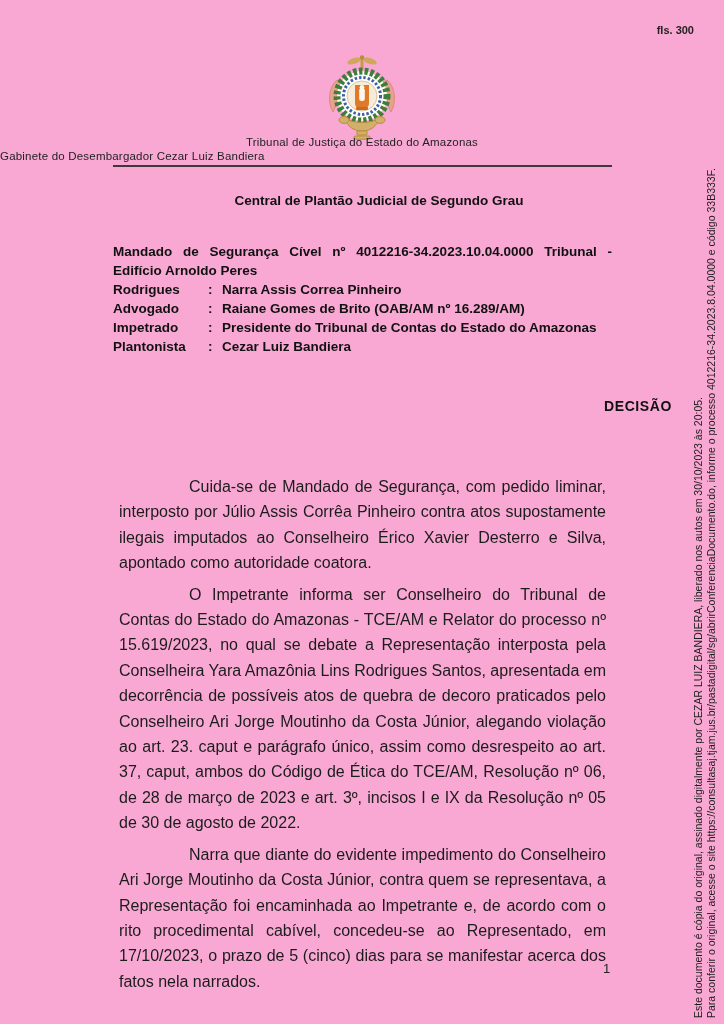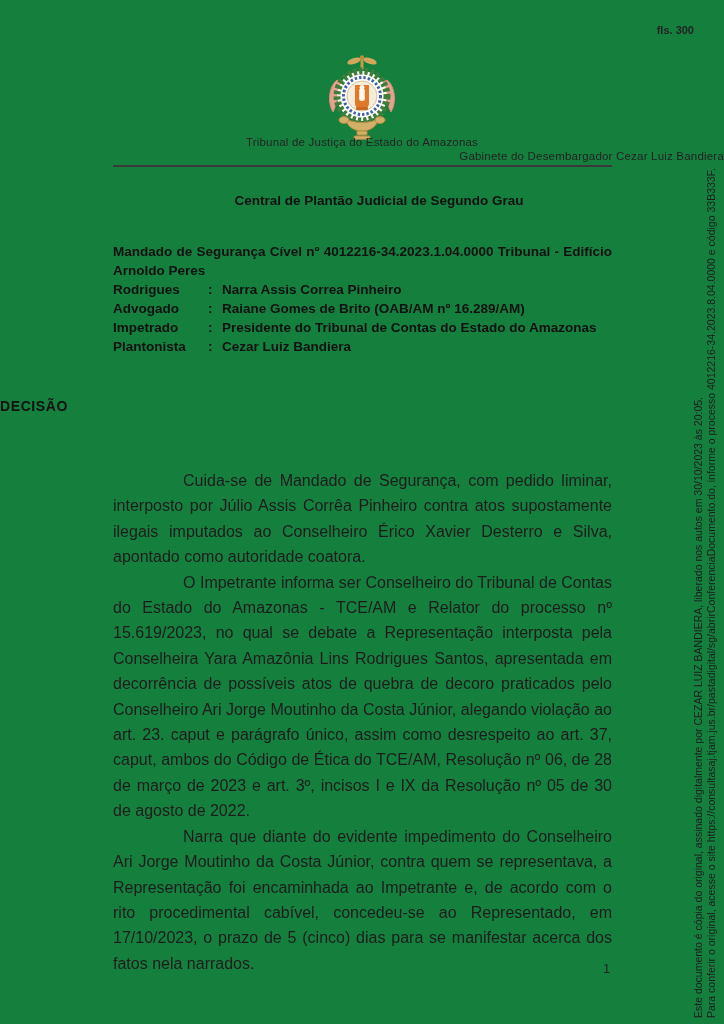--- a/index.html
+++ b/index.html
@@ -1,63 +1,63 @@
 <!DOCTYPE html>
 <html><head>
 <meta charset="utf-8">
 <style>
   html,body{margin:0;padding:0;background:#ffffff;}
   .page{
     position:relative;
     width:724px;height:1024px;
-    background:#15803d;
+    background:#f9a8d4;
     font-family:"Liberation Sans", sans-serif;
     color:#1f1f1f;
     overflow:hidden;
   }
   .fls{
     position:absolute;top:24px;right:30px;
     font-size:11px;font-weight:700;color:#222;
   }
   .logo{position:absolute;top:54px;left:307px;width:110px;height:88px;}
   .org{
     position:absolute;top:136px;left:0;width:724px;
     text-align:center;font-size:11.5px;color:#222;letter-spacing:0.2px;
   }
   .office{
     position:absolute;top:150px;left:0;width:724px;
-    text-align:right;font-size:11.5px;color:#222;letter-spacing:0.2px;
+    text-align:left;font-size:11.5px;color:#222;letter-spacing:0.2px;
   }
   .rule{
     position:absolute;top:165px;left:113px;width:499px;height:0;
     border-top:2px solid #3a3a3a;
   }
   .title{
     position:absolute;top:193px;left:0;width:724px;
     text-align:center;font-size:13.5px;font-weight:700;color:#111;padding-left:17px;
   }
   .case{
     position:absolute;top:242px;left:113px;width:499px;
     font-size:13.5px;font-weight:700;line-height:19px;color:#111;
   }
   .caseline{margin:0;text-align:justify;}
   .prow{display:flex;}
   .plabel{width:95px;flex:0 0 95px;}
   .pcolon{width:14px;flex:0 0 14px;}
   .pvalue{flex:1;}
   .heading{
     position:absolute;top:398px;left:0;width:672px;
-    text-align:left;font-size:14px;font-weight:700;letter-spacing:0.6px;color:#111;
+    text-align:right;font-size:14px;font-weight:700;letter-spacing:0.6px;color:#111;
   }
   .bodytext{
     position:absolute;top:468px;left:113px;width:499px;
     font-size:16px;line-height:25.4px;color:#1c1c1c;
     text-align:justify;
   }
-  .bodytext p{margin:0;text-indent:70px;}
+  .bodytext p{margin:6px;text-indent:70px;}
   .pagenum{
     position:absolute;top:961px;left:603px;
     font-size:13px;color:#222;
   }
   .sidetext{
     position:absolute;left:692px;top:1018px;
     width:930px;height:27px;
     transform:rotate(-90deg);
     transform-origin:0 0;
     font-size:10.5px;line-height:13px;color:#1c1c1c;
@@ -109,21 +109,21 @@
     </svg>
   </div>
 
   <div class="org">Tribunal de Justiça do Estado do Amazonas</div>
   <div class="office">Gabinete do Desembargador Cezar Luiz Bandiera</div>
   <div class="rule"></div>
 
   <div class="title">Central de Plantão Judicial de Segundo Grau</div>
 
   <div class="case">
-    <p class="caseline">Mandado de Segurança Cível nº 4012216-34.2023.1.04.0000 Tribunal - Edifício Arnoldo Peres</p>
+    <p class="caseline">Mandado de Segurança Cível nº 4012216-34.2023.10.04.0000 Tribunal - Edifício Arnoldo Peres</p>
     <div class="prow">
       <span class="plabel">Rodrigues</span>
         <span class="pcolon">:</span>
         <span class="pvalue">Narra Assis Correa Pinheiro</span>
     </div>
     <div class="prow">
       <span class="plabel">Advogado</span>
         <span class="pcolon">:</span>
         <span class="pvalue">Raiane Gomes de Brito (OAB/AM nº 16.289/AM)</span>
     </div>

